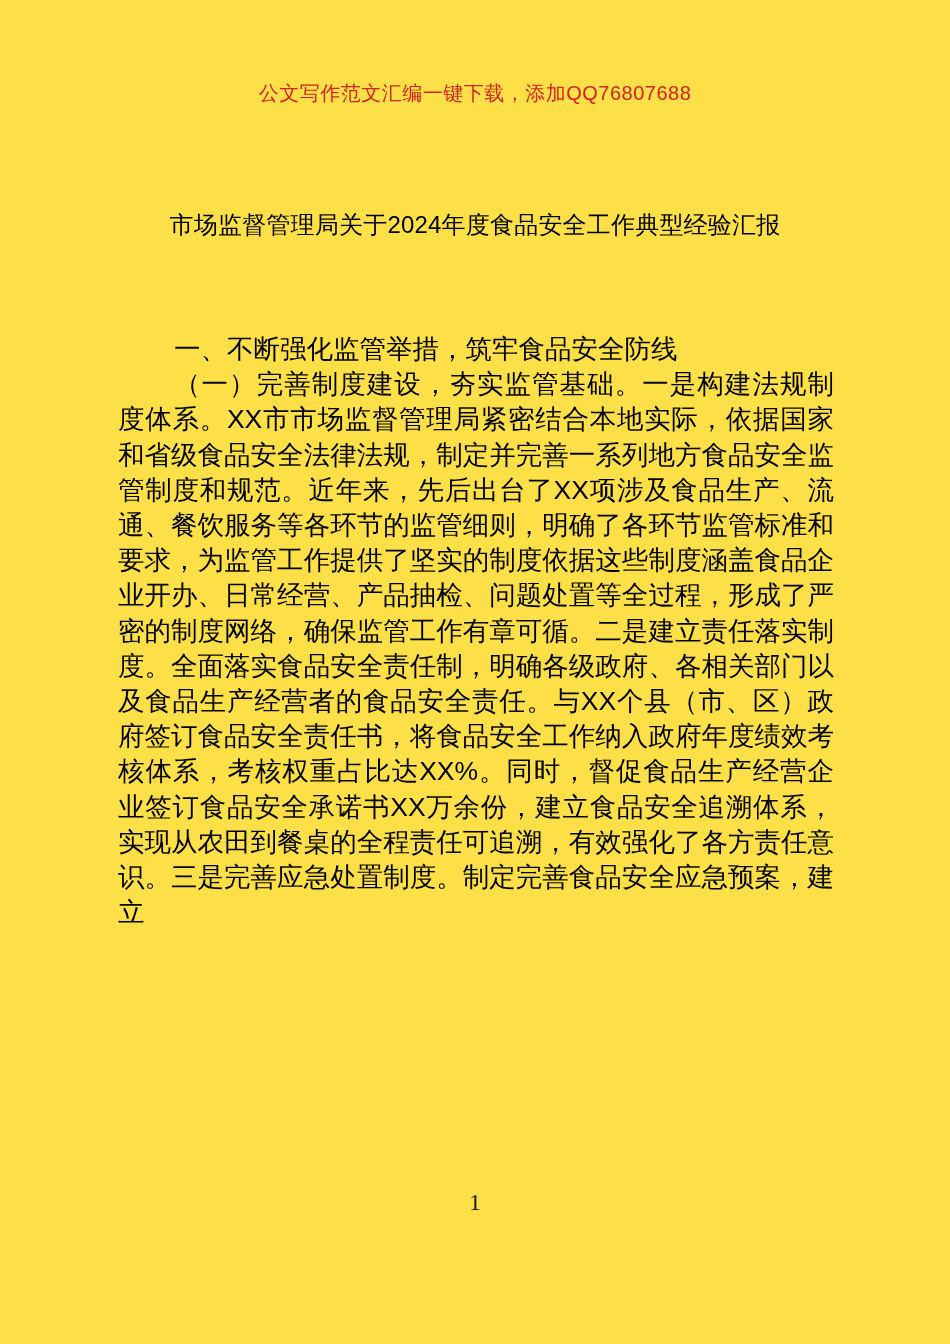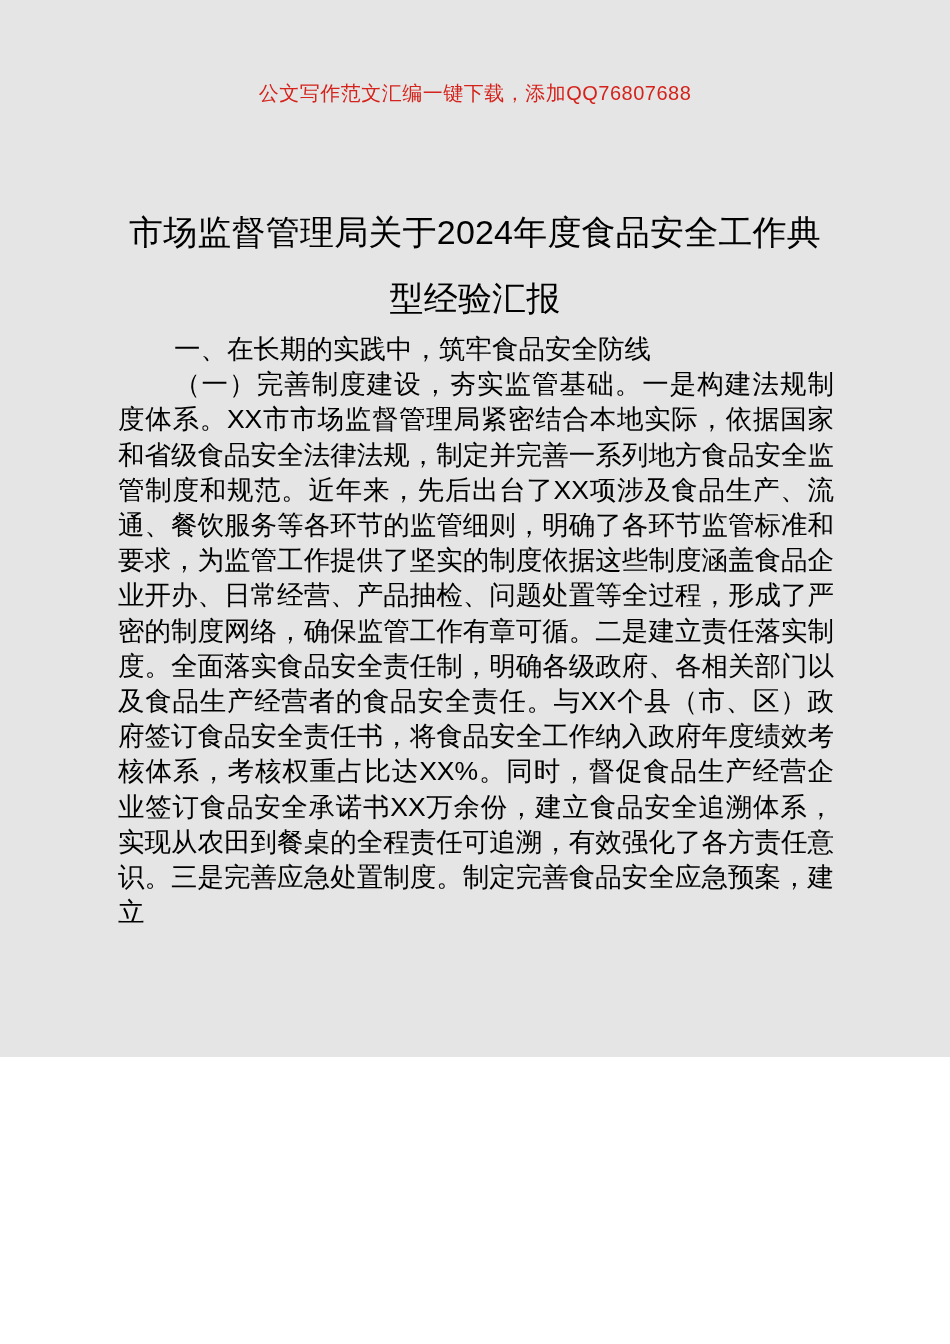--- a/index.html
+++ b/index.html
@@ -4,22 +4,22 @@
 <style>
   html, body {
     margin: 0;
     padding: 0;
     background: #ffffff;
   }
 
   .page {
     position: relative;
     width: 950px;
-    height: 1057px;
-    background: #e5e5e5;
+    height: 1344px;
+    background: #fde047;
     overflow: hidden;
     box-sizing: border-box;
     padding-left: 15px;
   }
 
   
   .promo-header {
     position: absolute;
     top: 80px;
     left: 0;
@@ -35,21 +35,21 @@
 
   
   .doc-title {
     position: absolute;
     top: 176px;
     left: 118px;
     width: 714px;
     text-align: center;
     color: #000000;
     font-family: "Liberation Sans", "DejaVu Sans", sans-serif;
-    font-size: 34px;
+    font-size: 24px;
     line-height: 66px;
     letter-spacing: 0.2px;
     font-weight: 400;
   }
 
   
   .body-block {
     position: absolute;
     top: 332px;
     left: 118px;
@@ -86,19 +86,19 @@
 </head>
 <body>
 
 <div class="page">
 
   <div class="promo-header">公文写作范文汇编一键下载，添加QQ76807688</div>
 
   <h1 class="doc-title">市场监督管理局关于2024年度食品安全工作典型经验汇报</h1>
 
   <div class="body-block">
-    <p class="para">一、在长期的实践中，筑牢食品安全防线</p>
+    <p class="para">一、不断强化监管举措，筑牢食品安全防线</p>
     <p class="para">（一）完善制度建设，夯实监管基础。一是构建法规制度体系。XX市市场监督管理局紧密结合本地实际，依据国家和省级食品安全法律法规，制定并完善一系列地方食品安全监管制度和规范。近年来，先后出台了XX项涉及食品生产、流通、餐饮服务等各环节的监管细则，明确了各环节监管标准和要求，为监管工作提供了坚实的制度依据这些制度涵盖食品企业开办、日常经营、产品抽检、问题处置等全过程，形成了严密的制度网络，确保监管工作有章可循。二是建立责任落实制度。全面落实食品安全责任制，明确各级政府、各相关部门以及食品生产经营者的食品安全责任。与XX个县（市、区）政府签订食品安全责任书，将食品安全工作纳入政府年度绩效考核体系，考核权重占比达XX%。同时，督促食品生产经营企业签订食品安全承诺书XX万余份，建立食品安全追溯体系，实现从农田到餐桌的全程责任可追溯，有效强化了各方责任意识。三是完善应急处置制度。制定完善食品安全应急预案，建立</p>
   </div>
 
   <div class="page-number">1</div>
 
 </div>
 
 </body></html>

